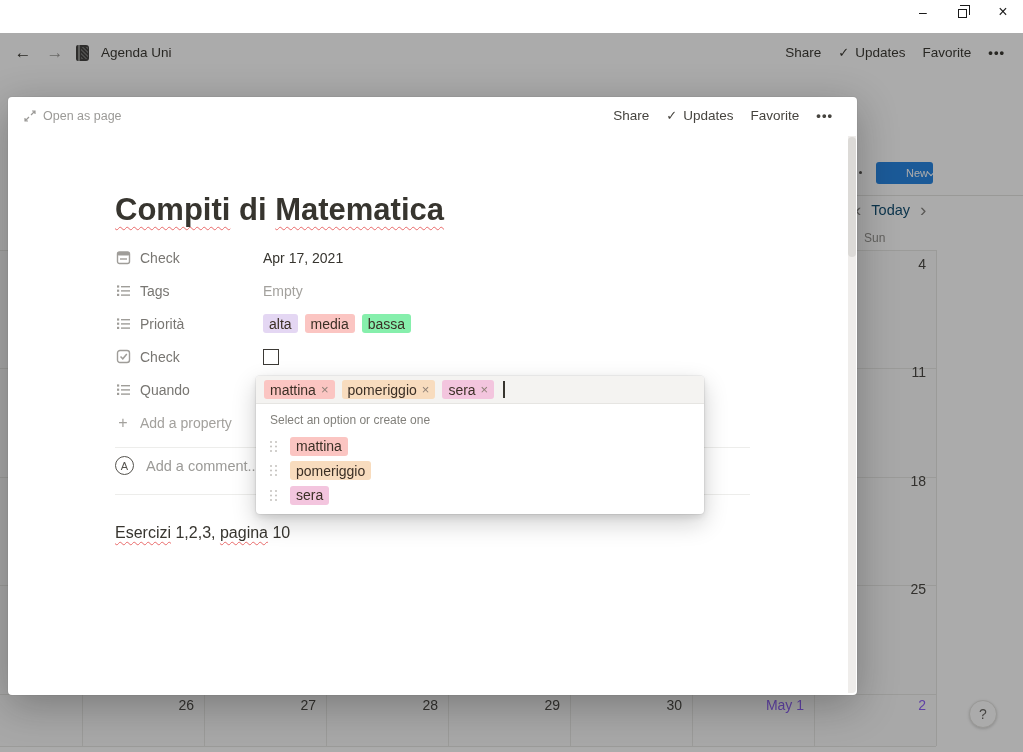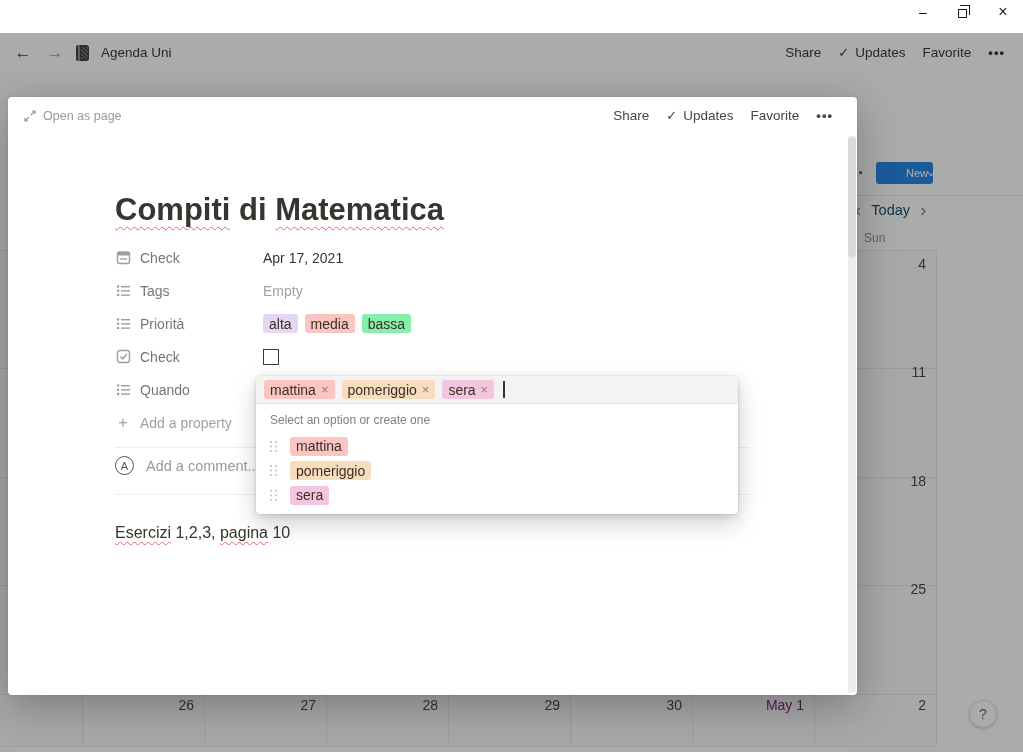--- a/index.html
+++ b/index.html
@@ -44,21 +44,21 @@
   .btn-new .lbl{flex:1;text-align:left;font-size:11px;padding-left:2px;margin-left:28px;}
   .btn-new .split{width:1px;height:14px;background:rgba(255,255,255,0.35);}
   .btn-new .chev{width:18px;display:flex;align-items:center;justify-content:center;}
   .chev-glyph{width:6px;height:6px;border-right:1.5px solid #fff;border-bottom:1.5px solid #fff;transform:rotate(45deg);margin-top:-3px;}
   .toolbar-dot{position:absolute;left:859px;top:171px;width:3px;height:3px;border-radius:50%;background:#4c4a47;}
   .today-nav{position:absolute;left:855px;top:201px;display:flex;align-items:center;gap:10px;}
   .today-chev{font-size:19px;color:#84827e;line-height:18px;}
   .today-lbl{font-size:14.5px;color:#0c4a6e;}
   .day-header{position:absolute;left:864px;top:231px;font-size:12px;color:#908e8a;}
   .daynum{position:absolute;width:80px;text-align:right;font-size:14px;color:#45433f;}
-  .daynum.muted{color:#701a75;}
+  .daynum.muted{color:#8b5cf6;}
   .help-btn{position:absolute;left:969px;top:700px;width:28px;height:28px;border-radius:50%;background:#fff;
             border:1px solid #e3e2df;box-shadow:0 1px 3px rgba(0,0,0,0.18);display:flex;align-items:center;justify-content:center;
             font-size:14px;color:#64625e;}
 
   
   .modal{position:absolute;left:8px;top:97px;width:849px;height:598px;background:#fff;border-radius:4px;z-index:20;
          box-shadow:0 0 0 1px rgba(15,15,15,0.04),0 10px 40px rgba(15,15,15,0.3);}
   .modal-scrolltrack{position:absolute;right:1px;top:39px;bottom:2px;width:8px;background:#efedeb;border-radius:0 0 4px 0;}
   .modal-scrollthumb{position:absolute;right:1px;top:40px;width:8px;height:120px;background:#dcdad7;border-radius:4px;}
   .peek-header{position:absolute;left:0;top:0;right:0;height:42px;}
@@ -85,21 +85,21 @@
   .add-prop{height:33px;display:flex;align-items:center;gap:9px;color:#a3a19d;font-size:14px;}
   .plus{font-size:16px;width:16px;text-align:center;}
   .divider{position:absolute;left:107px;width:635px;height:1px;background:#ededeb;}
   .comment-row{position:absolute;left:107px;top:359px;display:flex;align-items:center;gap:12px;}
   .avatar{width:19px;height:19px;border-radius:50%;border:1.3px solid #55534e;color:#55534e;font-size:11px;
           display:flex;align-items:center;justify-content:center;}
   .comment-ph{font-size:14.5px;color:#9b9a97;}
   .body-text{position:absolute;left:107px;top:424px;font-size:16px;line-height:24px;color:#37352f;}
 
   
-  .dropdown{position:absolute;left:248px;top:279px;width:482px;height:138px;background:#fff;border-radius:4px;z-index:5;
+  .dropdown{position:absolute;left:248px;top:279px;width:448px;height:138px;background:#fff;border-radius:4px;z-index:5;
             box-shadow:rgba(15,15,15,0.05) 0 0 0 1px,rgba(15,15,15,0.1) 0 3px 6px,rgba(15,15,15,0.2) 0 9px 24px;}
   .dd-input{height:28px;background:#f4f3f1;border-bottom:1px solid #e6e5e2;border-radius:4px 4px 0 0;
             display:flex;align-items:center;gap:7px;padding:0 8px;}
   .caret{width:1.5px;height:17px;background:#37352f;margin-left:2px;}
   .dd-hint{margin:9px 14px 0;font-size:12px;color:#82807b;}
   .dd-options{margin-top:7px;}
   .opt-row{height:24.5px;display:flex;align-items:center;gap:13px;padding:0 14px;}
   .handle{position:relative;width:7px;height:11px;flex:none;}
   .handle:before{content:"";position:absolute;left:0;top:0;width:2px;height:2px;border-radius:50%;background:#c3c1bd;
      box-shadow:5px 0 0 #c3c1bd,0 4.5px 0 #c3c1bd,5px 4.5px 0 #c3c1bd,0 9px 0 #c3c1bd,5px 9px 0 #c3c1bd;}

